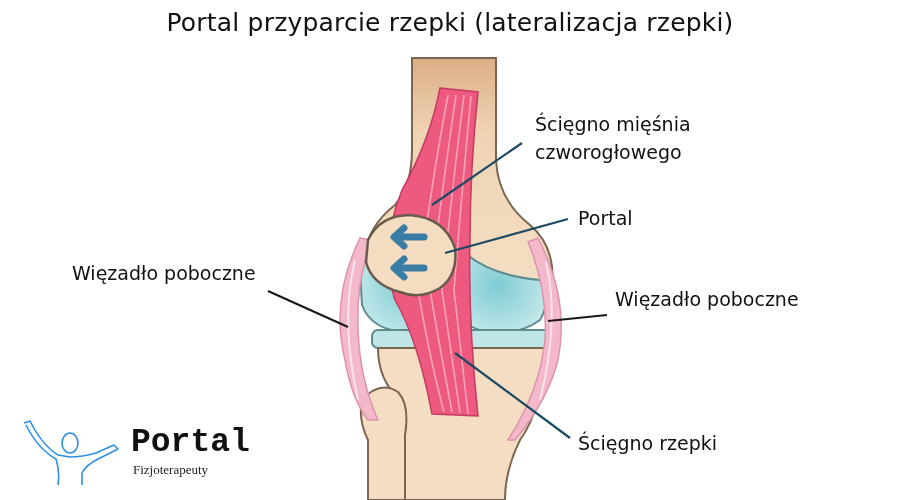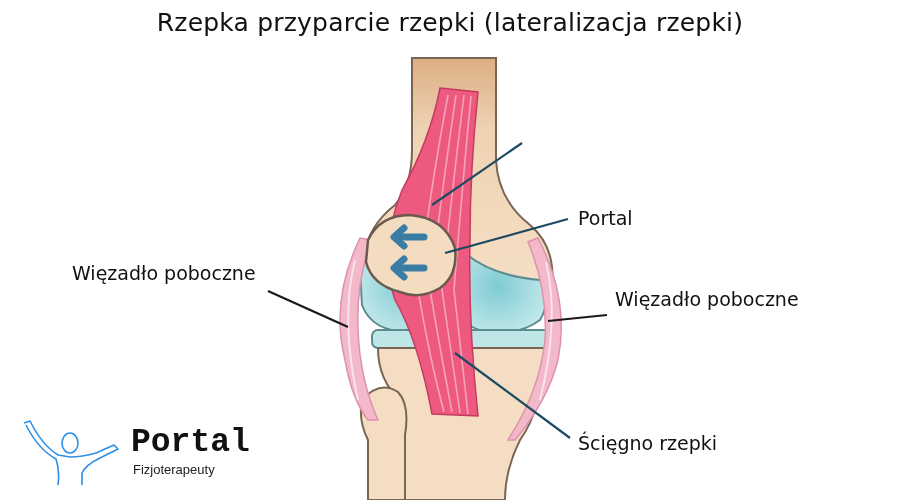--- a/index.html
+++ b/index.html
@@ -3,26 +3,26 @@
 <meta charset="utf-8">
 <style>
   html, body { margin: 0; padding: 0; background: #ffffff; }
   body { width: 900px; height: 500px; position: relative; overflow: hidden; font-family: "DejaVu Sans", sans-serif; }
   .title { position: absolute; left: 0; width: 900px; top: 8px; text-align: center; font-size: 25px; color: #111; letter-spacing: 0.2px; }
   .label { position: absolute; font-size: 19px; line-height: 28px; color: #111; white-space: nowrap; }
   .label span { display: block; }
   svg.art { position: absolute; left: 0; top: 0; }
   .logo { position: absolute; left: 18px; top: 415px; width: 230px; height: 70px; }
   .logo-word { position: absolute; left: 113px; top: 10px; font-family: Liberation Mono, monospace; font-weight: bold; font-size: 33px; color: #111; line-height: 36px; }
-  .logo-sub { position: absolute; left: 115px; top: 47px; font-family: Liberation Sans, sans-serif; font-size: 13px; color: #222; }
+  .logo-sub { position: absolute; left: 115px; top: 47px; font-family: Liberation Serif, serif; font-size: 13px; color: #222; }
 </style>
 </head>
 <body>
 
-<div class="title">Rzepka przyparcie rzepki (lateralizacja rzepki)</div>
+<div class="title">Portal przyparcie rzepki (lateralizacja rzepki)</div>
 
 <svg class="art" width="900" height="500" viewBox="0 0 900 500">
   <defs>
     <linearGradient id="femurG" x1="0" y1="0" x2="1" y2="0">
       <stop offset="0" stop-color="#f6e2c9"></stop>
       <stop offset="1" stop-color="#e9c7a0"></stop>
     </linearGradient>
     <linearGradient id="shaftTop" x1="0" y1="0" x2="0" y2="1">
       <stop offset="0" stop-color="#dcae85"></stop>
       <stop offset="0.3" stop-color="#efd3b3"></stop>
@@ -88,20 +88,22 @@
   <g stroke-width="2.2" fill="none">
     <line x1="432" y1="205" x2="522" y2="143" stroke="#1d4a63"></line>
     <line x1="445" y1="253" x2="568" y2="219" stroke="#1d4a63"></line>
     <line x1="268" y1="291" x2="348" y2="327" stroke="#1a1a1a"></line>
     <line x1="548" y1="321" x2="607" y2="315" stroke="#1a1a1a"></line>
     <line x1="455" y1="353" x2="570" y2="438" stroke="#1d4a63"></line>
   </g>
 </svg>
 
 <div class="label" style="left:535px; top:110px;">
+  <span>Ścięgno mięśnia</span>
+  <span>czworogłowego</span>
 </div>
 <div class="label" style="left:578px; top:204px;">
   <span>Portal</span>
 </div>
 <div class="label" style="left:72px; top:259px;">
   <span>Więzadło poboczne</span>
 </div>
 <div class="label" style="left:615px; top:285px;">
   <span>Więzadło poboczne</span>
 </div>

